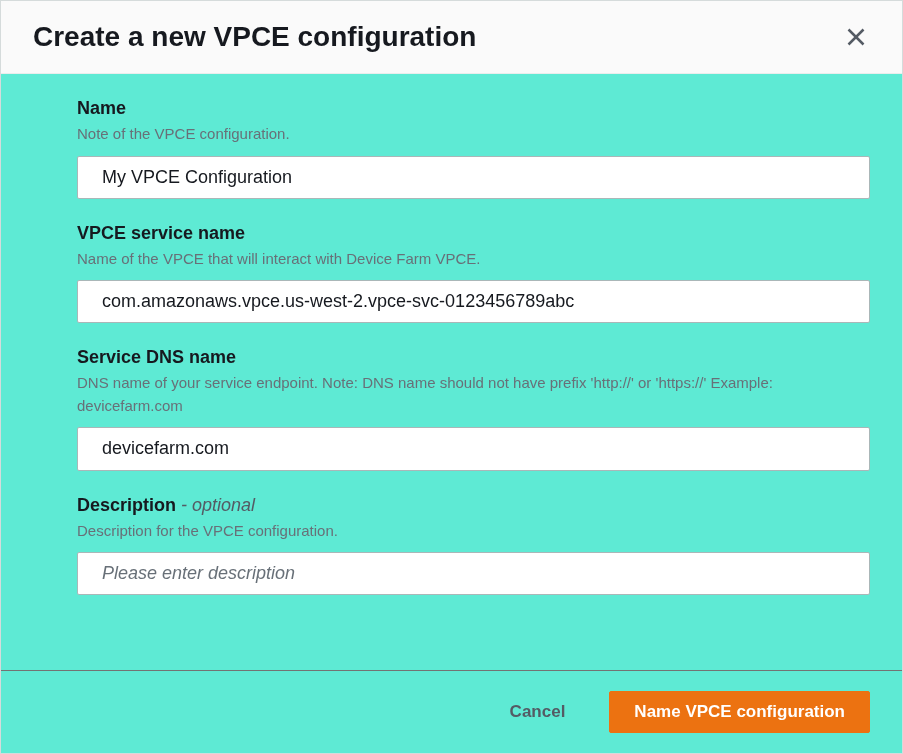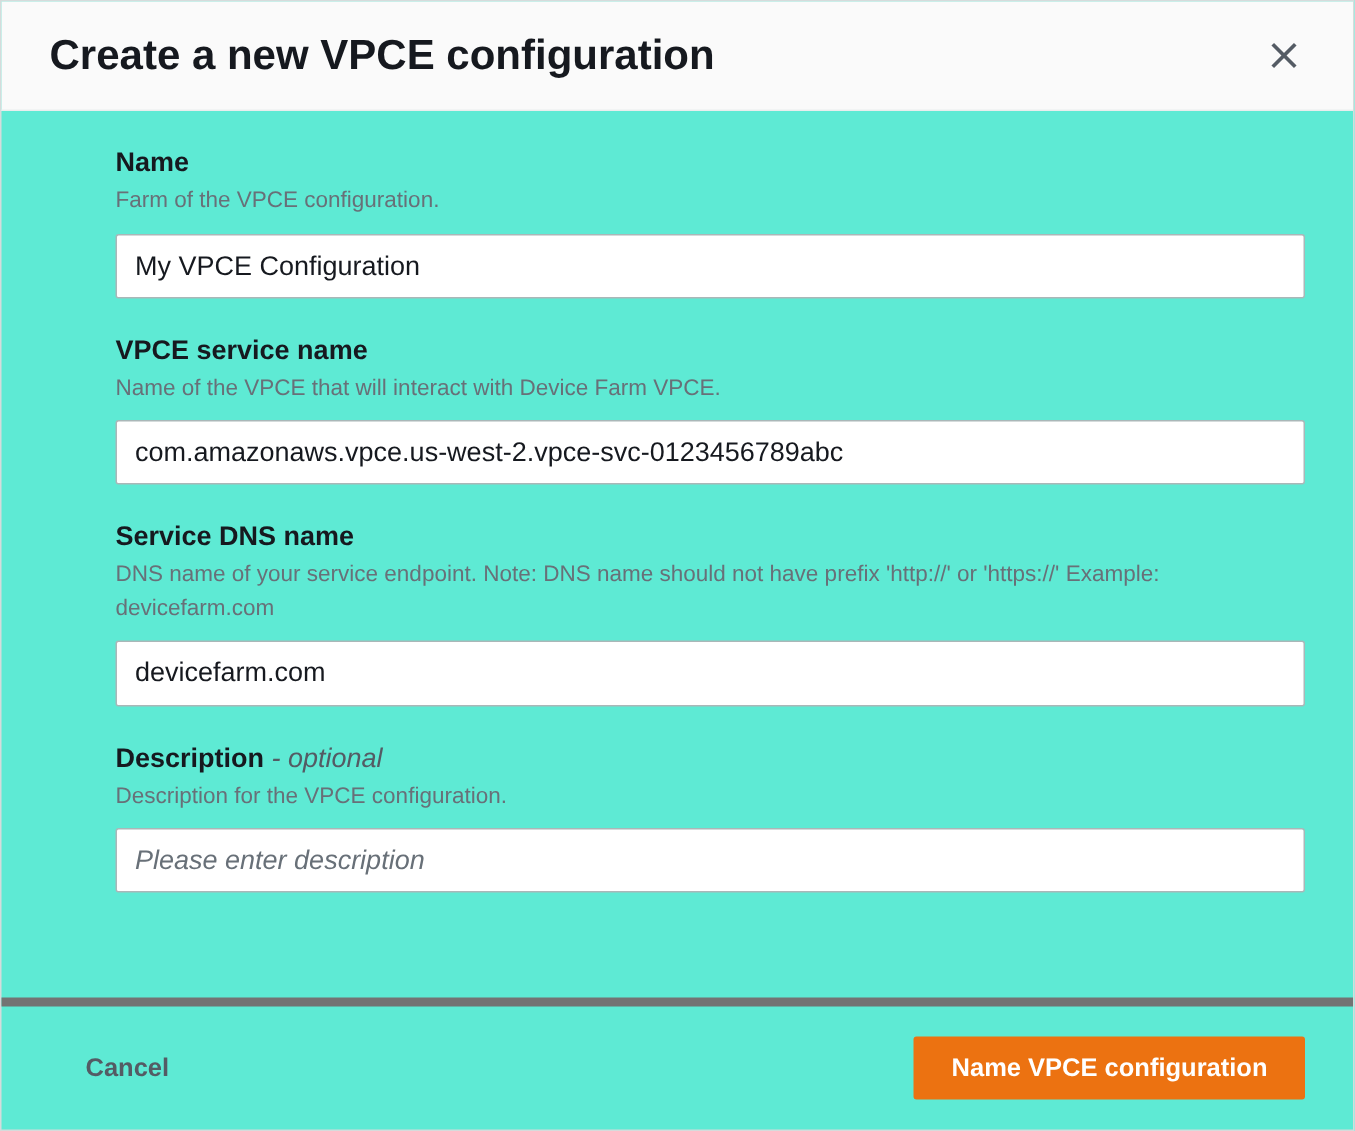--- a/index.html
+++ b/index.html
@@ -71,39 +71,39 @@
       color: #545b64;
     }
     .form-hint {
       font-size: 15px;
       color: #687078;
       margin-bottom: 10px;
       line-height: 1.5;
     }
     .form-input {
       width: 100%;
-      padding: 8px 12px;
+      padding: 8px 24px;
       font-size: 18px;
       border: 1px solid #aab7b8;
       border-radius: 2px;
       color: #16191f;
       font-family: inherit;
       line-height: 1.4;
     }
     .form-input::placeholder {
       color: #687078;
       font-style: italic;
     }
     .modal-footer {
       display: flex;
-      justify-content: space-between;
+      justify-content: flex-end;
       align-items: center;
       gap: 20px;
       padding: 20px 32px;
-      border-top: 6px solid #737373;
+      border-top: 1px solid #737373;
     }
     .btn {
       font-size: 17px;
       font-weight: 700;
       padding: 10px 24px;
       border-radius: 2px;
       cursor: pointer;
       font-family: inherit;
     }
     .btn-cancel {
@@ -127,21 +127,21 @@
       <svg viewBox="0 0 16 16" fill="none" stroke="currentColor" stroke-width="2">
         <line x1="2" y1="2" x2="14" y2="14"></line>
         <line x1="14" y1="2" x2="2" y2="14"></line>
       </svg>
     </button>
   </div>
 
   <div class="modal-body">
     <div class="form-group">
       <label class="form-label">Name</label>
-      <div class="form-hint">Farm of the VPCE configuration.</div>
+      <div class="form-hint">Note of the VPCE configuration.</div>
       <input type="text" class="form-input" value="My VPCE Configuration" style="">
     </div>
 
     <div class="form-group">
       <label class="form-label">VPCE service name</label>
       <div class="form-hint">Name of the VPCE that will interact with Device Farm VPCE.</div>
       <input type="text" class="form-input" value="com.amazonaws.vpce.us-west-2.vpce-svc-0123456789abc" style="">
     </div>
 
     <div class="form-group">

